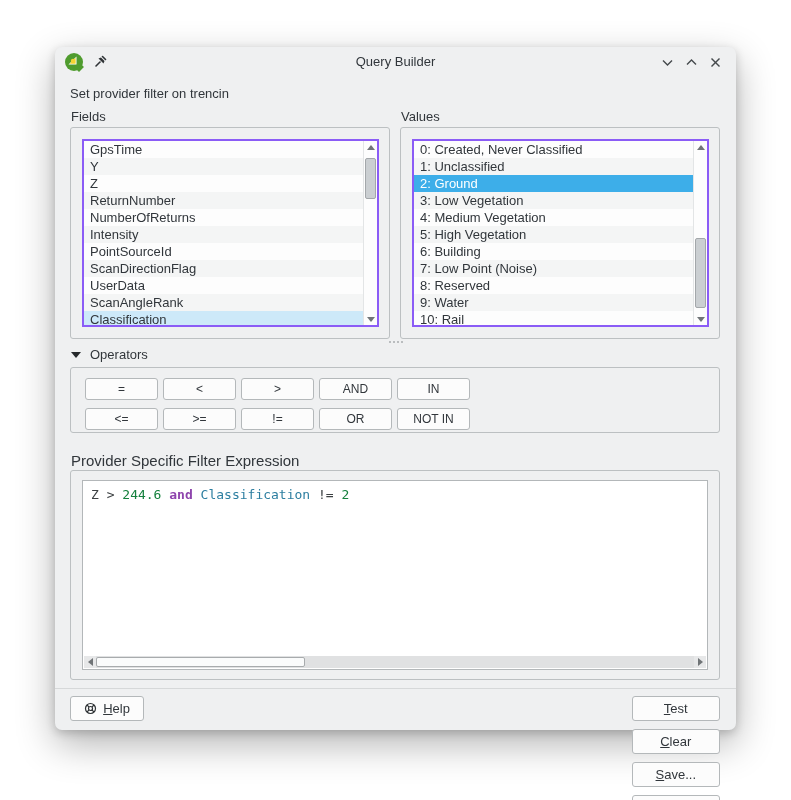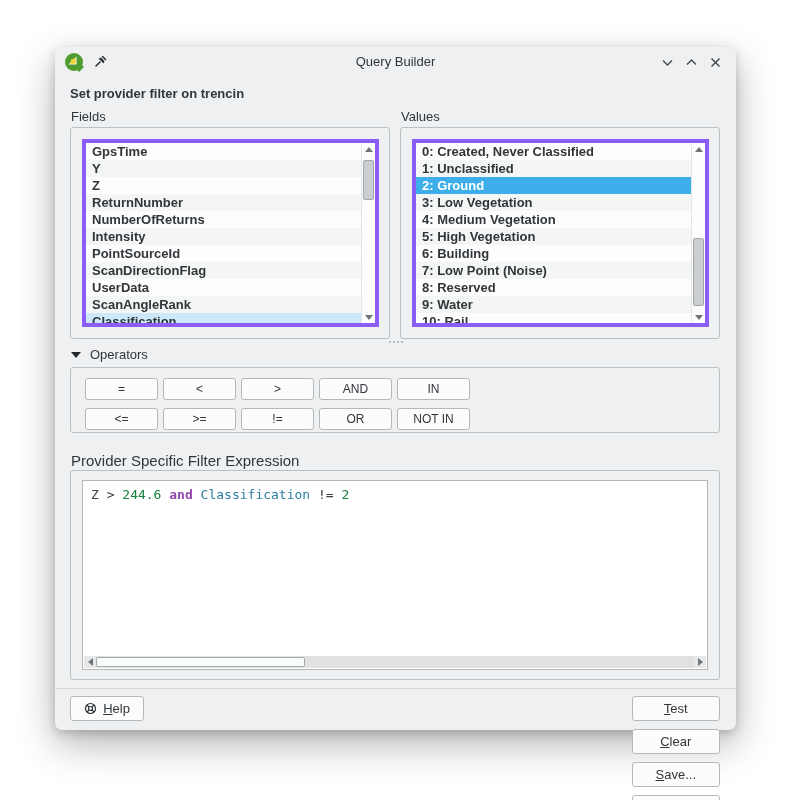--- a/index.html
+++ b/index.html
@@ -8,31 +8,31 @@
             border-radius:7px; box-shadow:0 14px 38px rgba(0,0,0,.30), 0 3px 10px rgba(0,0,0,.18); }
 
   
   .titlebar { position:absolute; top:0; left:0; right:0; height:30px; }
   .app-logo { position:absolute; left:9px; top:5px; width:20px; height:20px; }
   .pin { position:absolute; left:38px; top:7px; width:15px; height:15px; }
   .win-title { position:absolute; left:0; right:0; top:0; height:30px; line-height:30px; text-align:center; font-size:13px; }
   .win-controls { position:absolute; right:14px; top:9px; display:flex; gap:11px; }
   .win-controls svg { display:block; cursor:default; }
 
-  .subtitle { position:absolute; left:15px; top:39px; font-size:13px;font-weight:bold; }
+  .subtitle { position:absolute; left:15px; top:39px; font-size:13px; }
 
   .panel-label { position:absolute; top:62px; font-size:13px; }
   #fields-label { left:16px; } #values-label { left:346px; }
 
   .groupbox { position:absolute; border:1px solid #bcc0c2; border-radius:3px; background:#eff0f1; }
   #fields-group { left:15px; top:80px; width:320px; height:212px; }
   #values-group { left:345px; top:80px; width:320px; height:212px; }
 
   .listbox { position:absolute; left:11px; top:11px; right:10px; bottom:11px; background:#c2410c;
-             border:4px solid #8b5cf6; display:flex;font-weight:bold; }
+             border:2px solid #8b5cf6; display:flex; }
   .list-rows { flex:1; overflow:hidden; }
   .list-row { height:17px; line-height:17px; font-size:13px; padding-left:6px; white-space:nowrap;
               background:#fdfdfd; color:#31363b; }
   .list-row.alt { background:#f4f5f5; }
   .list-row.sel-soft { background:#cde9f9; }
   .list-row.sel-strong { background:#3daee9; color:#ffffff; }
 
   
   .vscroll { width:14px; background:#fdfdfd; border-left:1px solid #e3e5e6; display:flex; flex-direction:column; }
   .sb-arrow { height:12px; display:flex; align-items:center; justify-content:center; }

